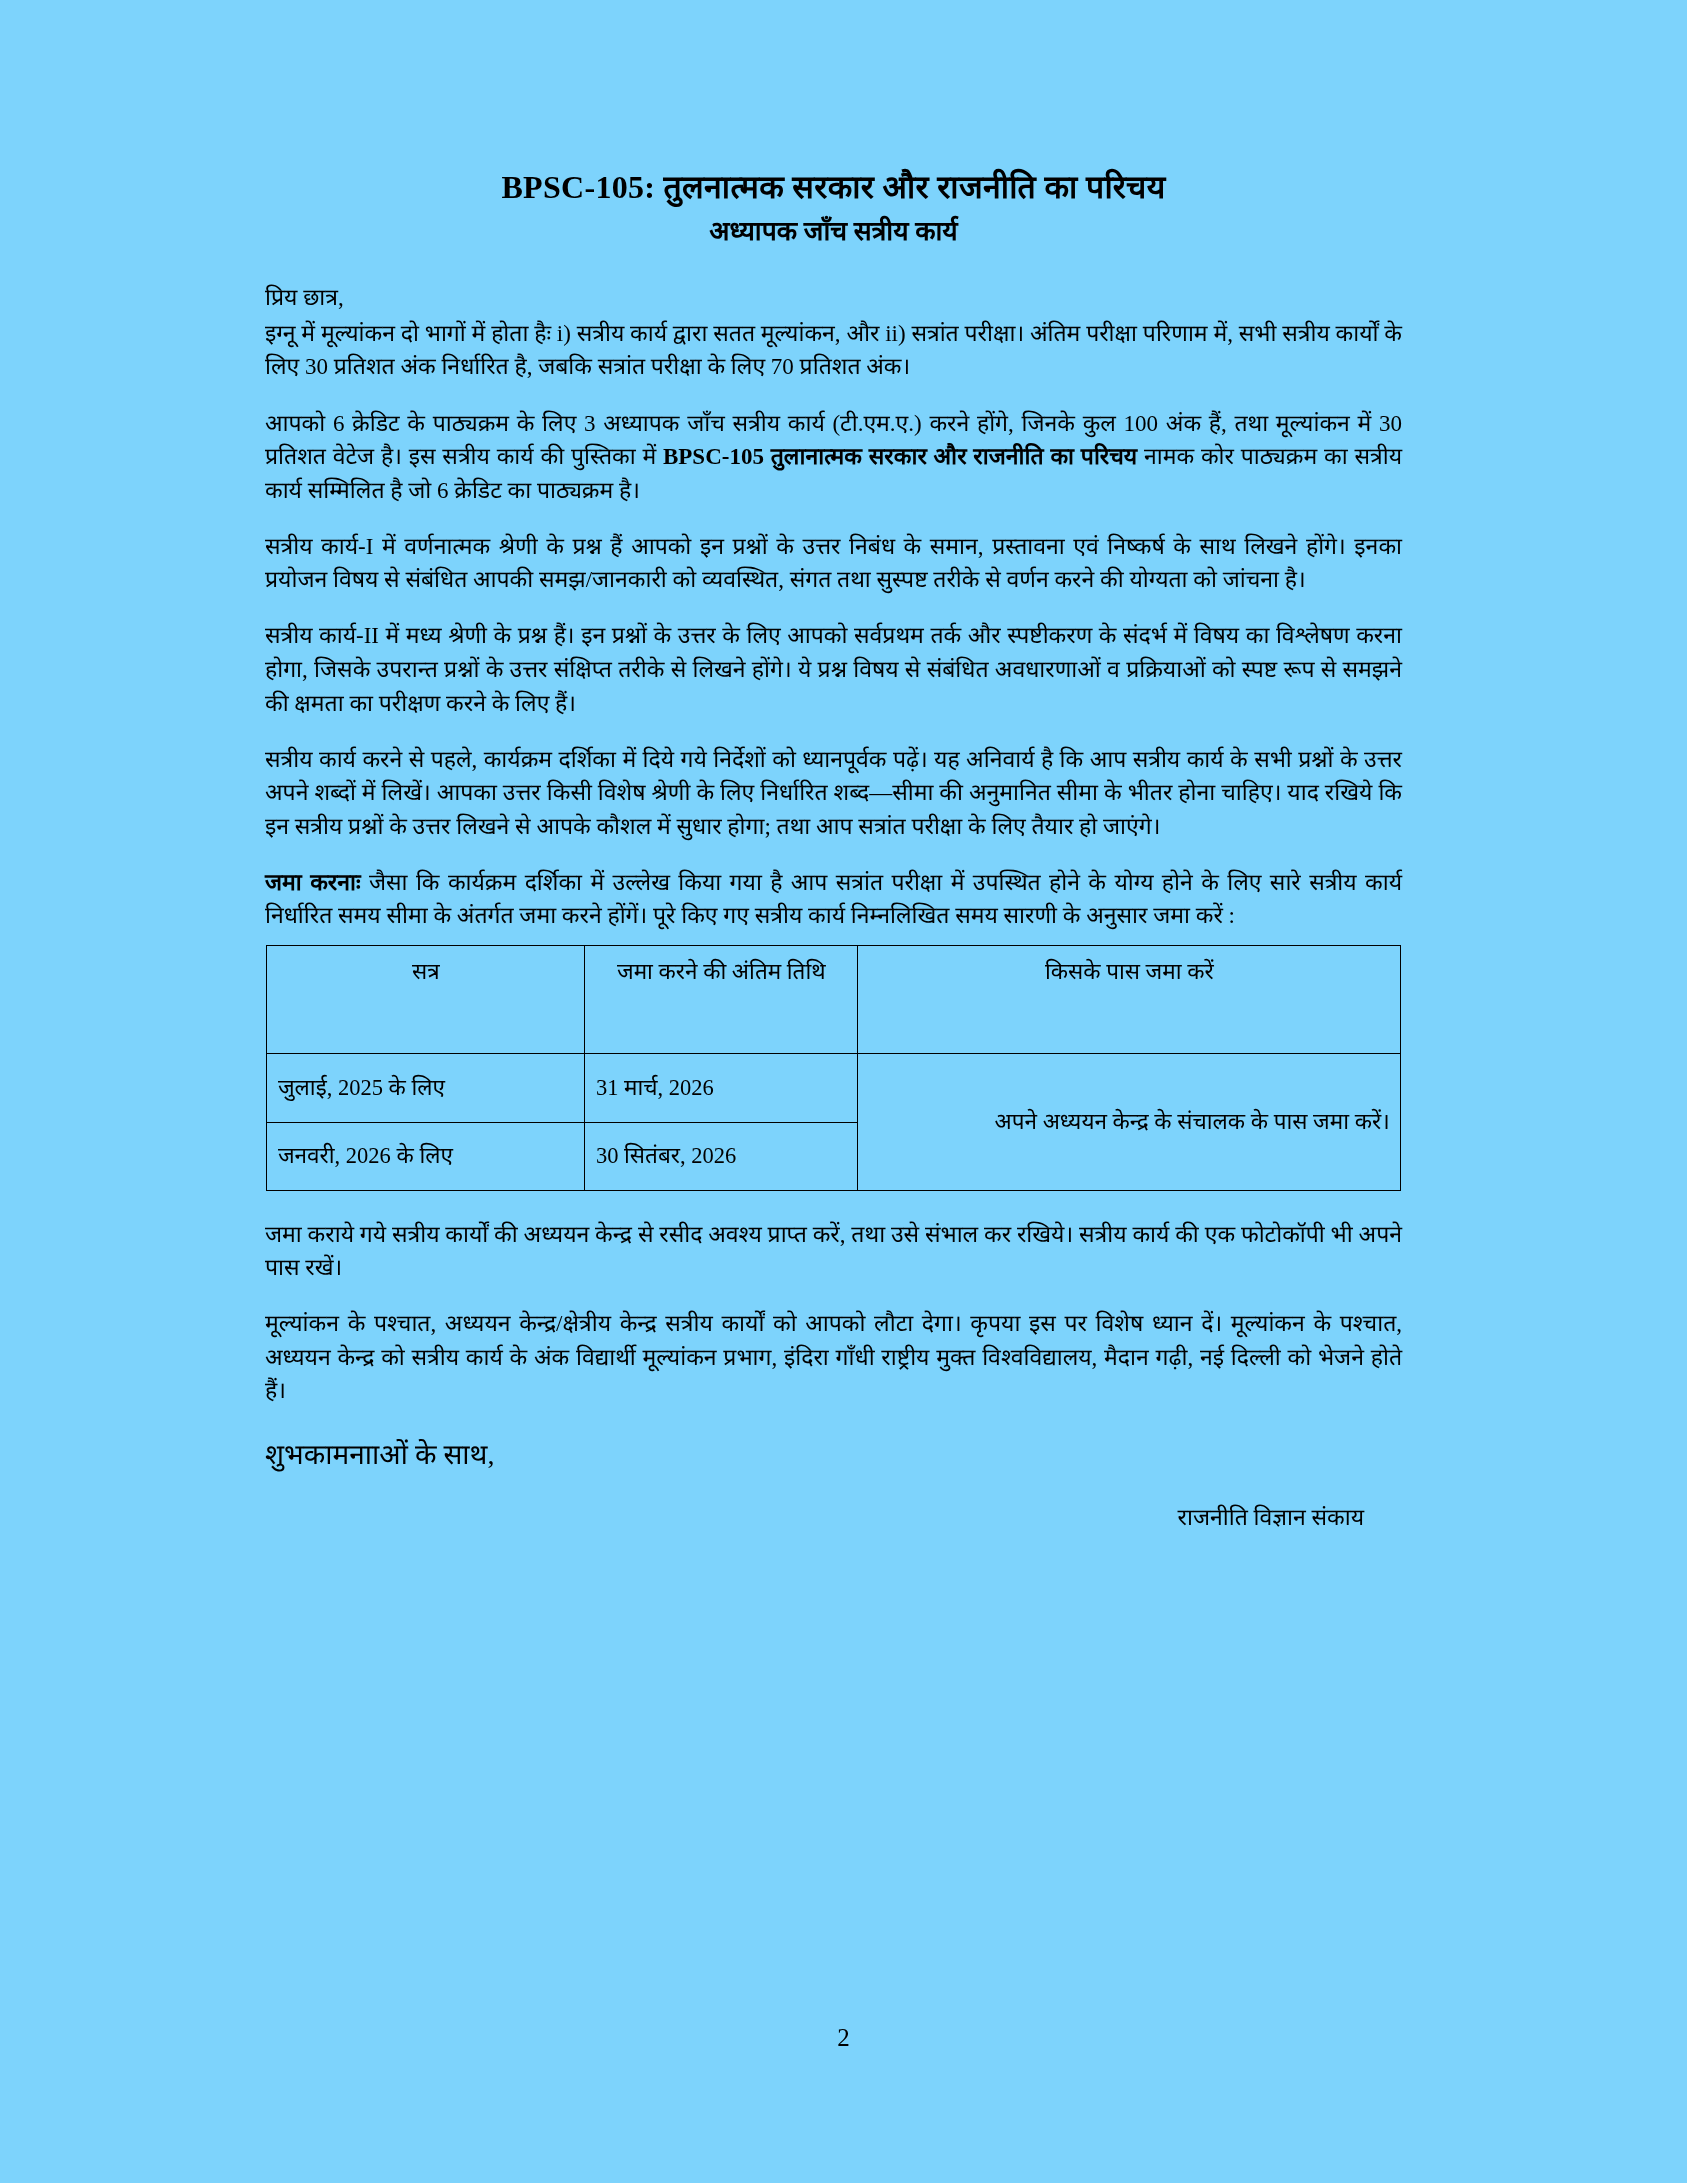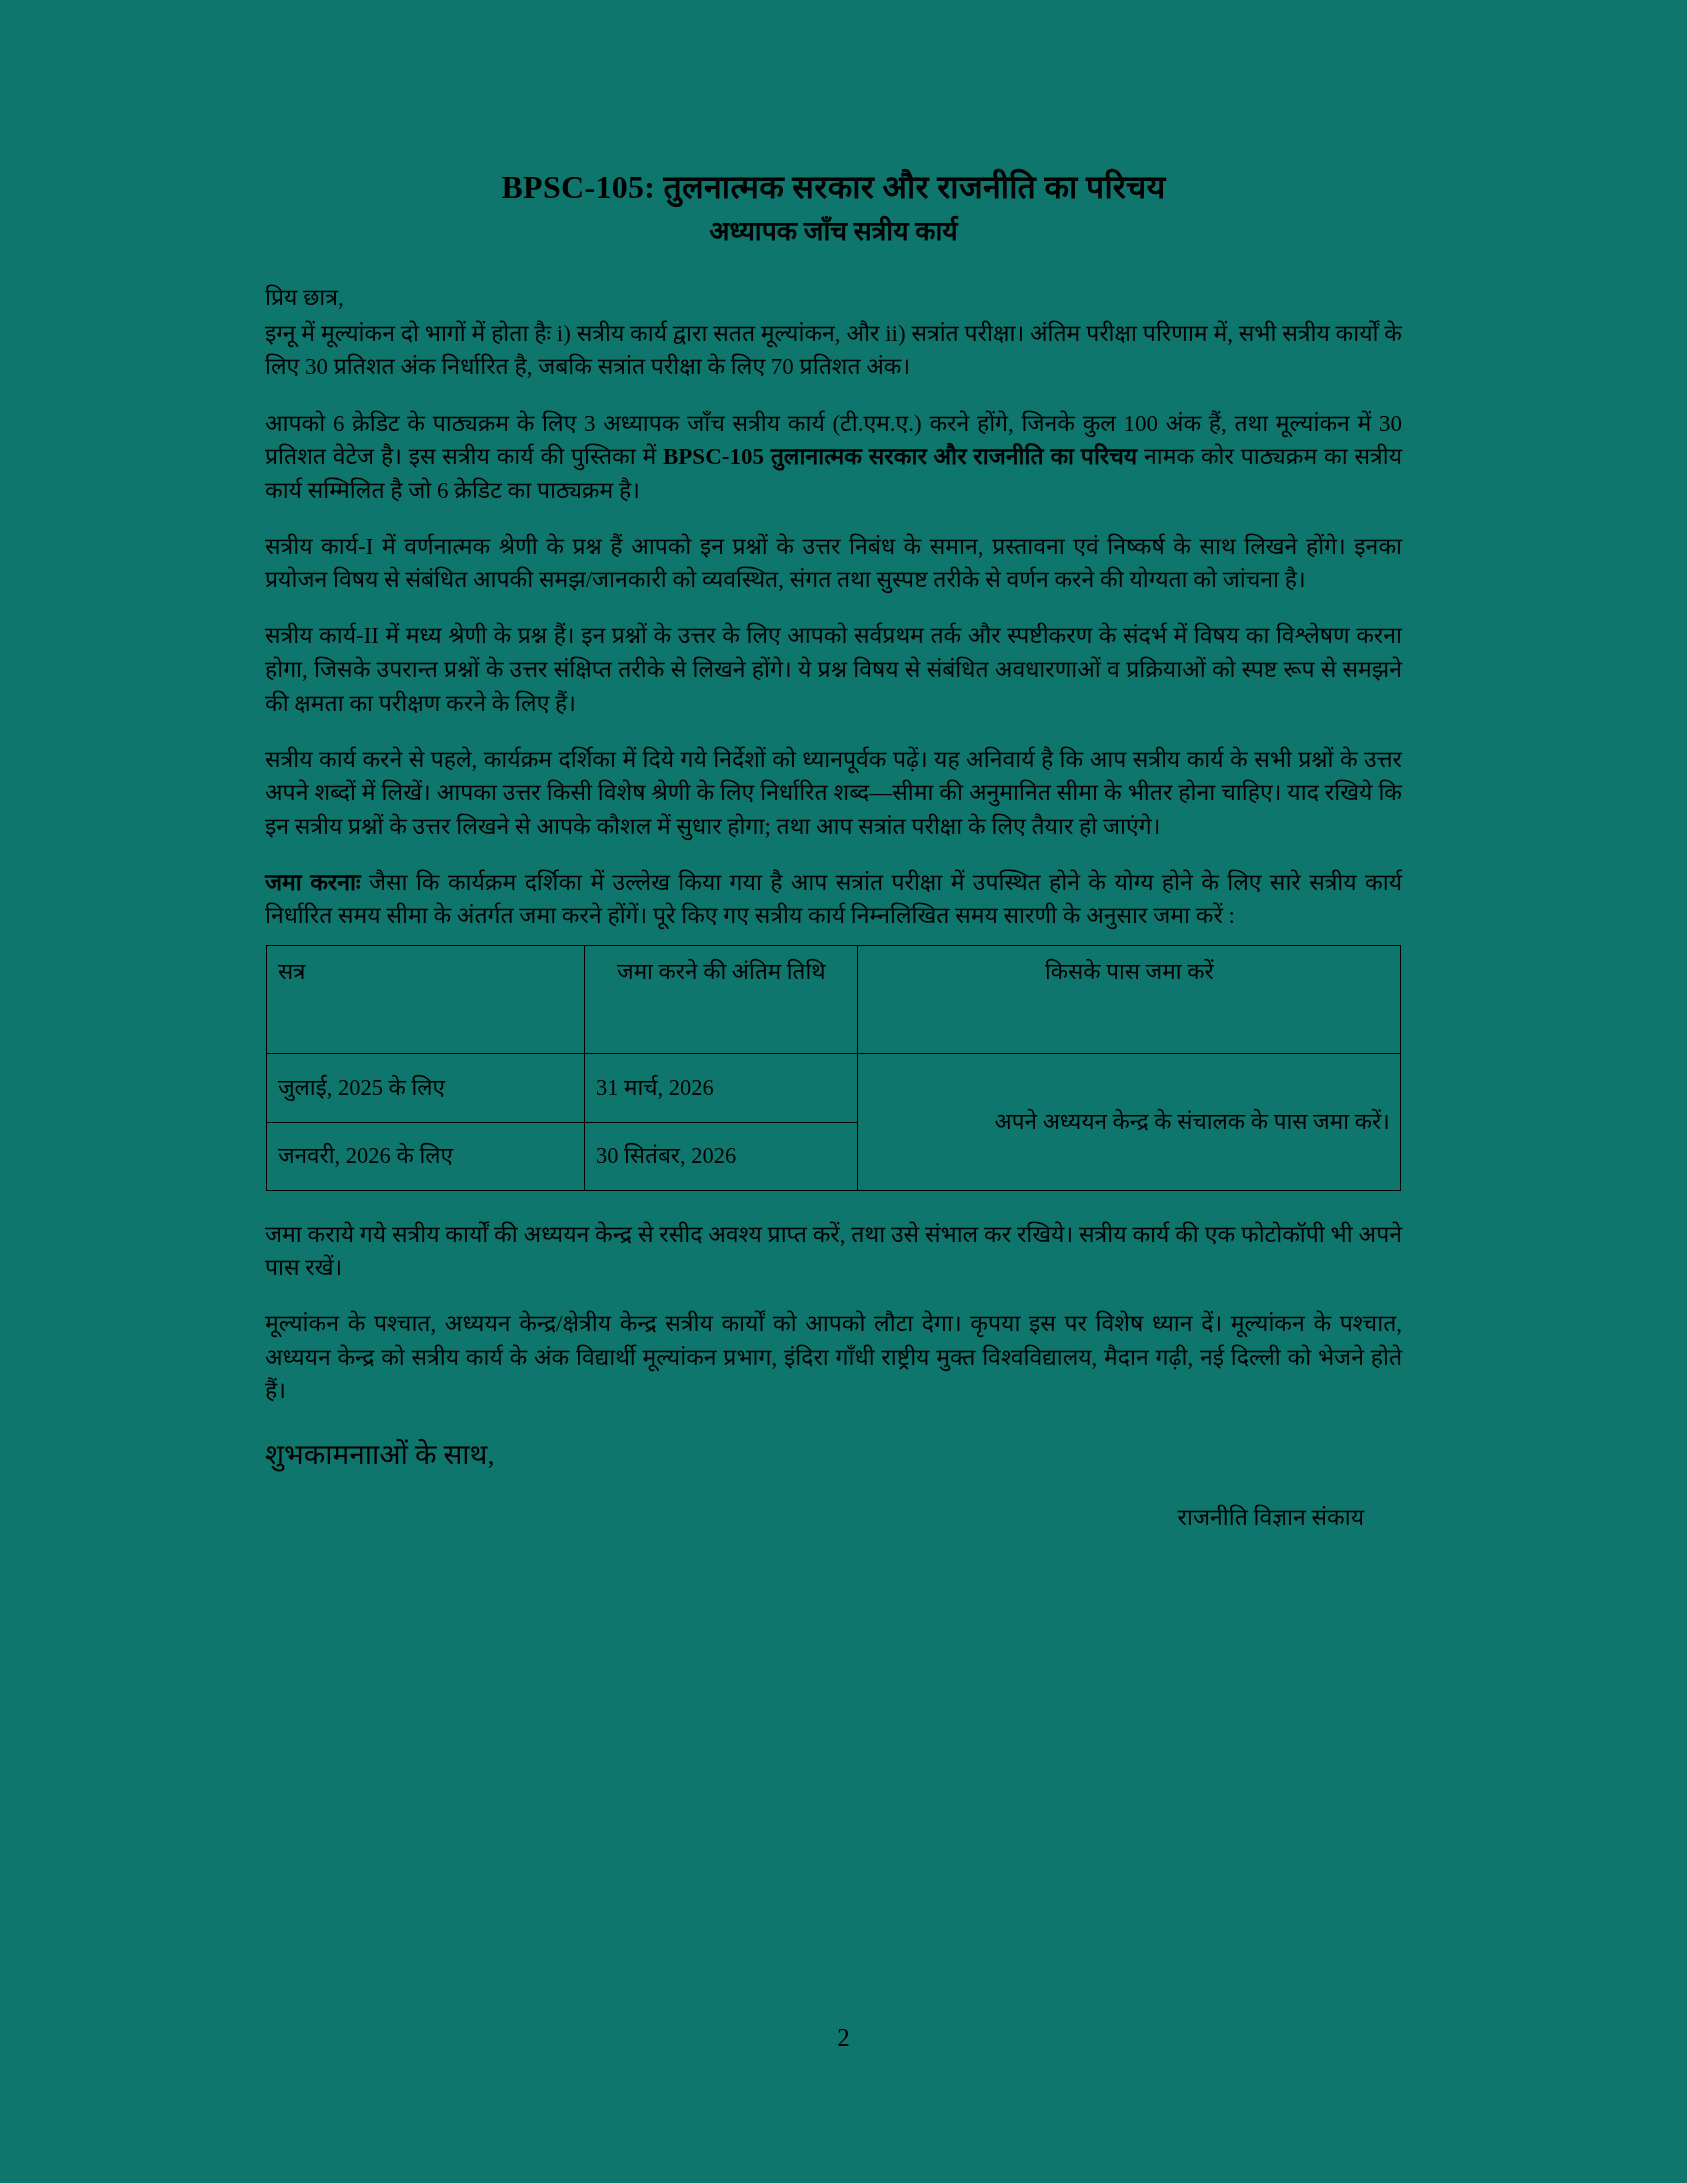--- a/index.html
+++ b/index.html
@@ -5,21 +5,21 @@
 <style>
   html, body {
     margin: 0;
     padding: 0;
     background: #ffffff;
   }
   .page {
     position: relative;
     width: 1687px;
     height: 2183px;
-    background: #0f766e;
+    background: #7dd3fc;
     box-sizing: border-box;
     padding: 0;
     overflow: hidden;
     font-family: "Liberation Serif", "DejaVu Serif", serif;
     color: #000000;
   }
   .content {
     position: absolute;
     left: 265px;
     top: 169px;
@@ -71,21 +71,21 @@
   }
   table.schedule td {
     border: 1.3px solid #000;
     font-size: 22.5px;
     line-height: 1.35;
     padding: 9.3px 10.6px 9.3px 10.6px;
     vertical-align: middle;
     font-family: "Liberation Serif", "DejaVu Serif", serif;
   }
   table.schedule td.hdr {
-    text-align: left;
+    text-align: center;
     height: 87px;
     vertical-align: top;
     padding-top: 10.6px;
   }
   table.schedule td.hdr.ctr { text-align: center; }
   table.schedule td.hdr.ctr2 {
     text-align: center;
     padding-left: 6.6px;
     padding-right: 6.6px;
   }

